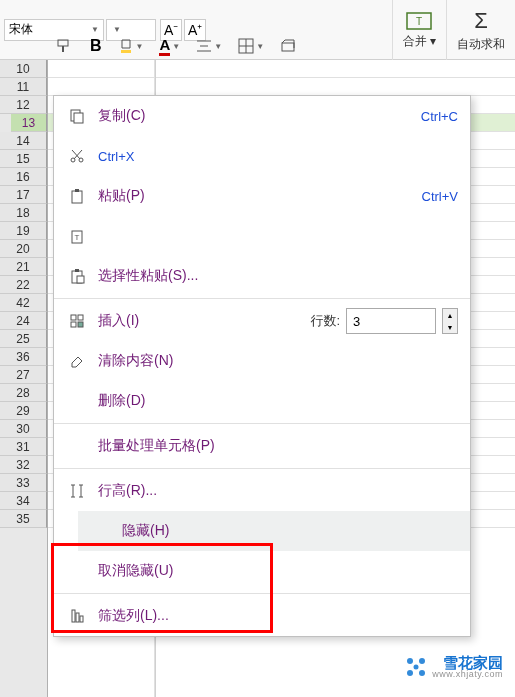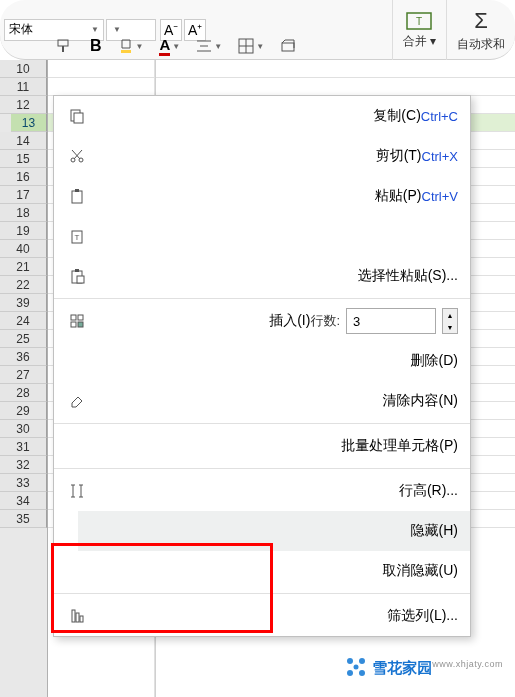--- a/index.html
+++ b/index.html
@@ -12,21 +12,20 @@
       overflow: hidden;
       position: relative;
     }
     .toolbar {
       height: 60px;
       border-bottom: 1px solid #d0d0d0;
       display: flex;
       align-items: center;
       padding: 0 4px;
       background: #f8f8f8;
-      border-radius: 25px;
     }
     .toolbar-group {
       display: flex;
       align-items: center;
     }
     .font-selector {
       width: 100px;
       height: 22px;
       border: 1px solid #ccc;
       background: #fff;
@@ -96,21 +95,21 @@
       border-right: 1px solid #a0a0a0;
       display: flex;
       align-items: center;
       justify-content: center;
       font-size: 12px;
       color: #333;
       background: #e6e6e6;
     }
     .row-header.selected {
       background: #c4e0b0;
-      color: #0c4a6e;
+      color: #701a75;
       margin-left: 11px;
     }
     .grid-area {
       flex: 1;
       position: relative;
       background: #fff;
     }
     .grid-row {
       height: 18px;
       border-bottom: 1px solid #e0e0e0;
@@ -149,22 +148,21 @@
       height: 22px;
       display: flex;
       align-items: center;
       justify-content: center;
       margin-right: 10px;
       color: #555;
     }
     .menu-label {
       flex: 1;
       font-size: 14px;
-      color: #000000;
-      text-align: right;
+      color: #701a75;
     }
     .menu-shortcut {
       font-size: 13px;
       color: #1d4ed8;
     }
     .menu-sep {
       height: 1px;
       background: #e0e0e0;
       margin: 2px 0;
     }
@@ -215,22 +213,23 @@
       z-index: 300;
       opacity: 0.9;
     }
     .wm-icon {
       width: 24px;
       height: 24px;
       position: relative;
     }
     .wm-text {
       display: flex;
-      flex-direction: row;
+      flex-direction: column;
       line-height: 1;
+      align-items: flex-end;
     }
     .wm-main {
       font-size: 15px;
       font-weight: bold;
       color: #0066cc;
     }
     .wm-sub {
       font-size: 9px;
       color: #888;
       letter-spacing: 0.5px;
@@ -346,24 +345,24 @@
       <div class="row-header">10</div>
       <div class="row-header">11</div>
       <div class="row-header">12</div>
       <div class="row-header selected">13</div>
       <div class="row-header">14</div>
       <div class="row-header">15</div>
       <div class="row-header">16</div>
       <div class="row-header">17</div>
       <div class="row-header">18</div>
       <div class="row-header">19</div>
-      <div class="row-header">40</div>
+      <div class="row-header">20</div>
       <div class="row-header">21</div>
       <div class="row-header">22</div>
-      <div class="row-header">39</div>
+      <div class="row-header">42</div>
       <div class="row-header">24</div>
       <div class="row-header">25</div>
       <div class="row-header">36</div>
       <div class="row-header">27</div>
       <div class="row-header">28</div>
       <div class="row-header">29</div>
       <div class="row-header">30</div>
       <div class="row-header">31</div>
       <div class="row-header">32</div>
       <div class="row-header">33</div>
@@ -416,21 +415,20 @@
   </div>
   <div class="menu-item">
     <span class="menu-icon">
         <svg width="16" height="16" viewBox="0 0 16 16">
           <circle cx="4" cy="12" r="2" fill="none" stroke="#555"></circle>
           <circle cx="12" cy="12" r="2" fill="none" stroke="#555"></circle>
           <line x1="5" y1="11" x2="13" y2="2" stroke="#555"></line>
           <line x1="11" y1="11" x2="3" y2="2" stroke="#555"></line>
         </svg>
       </span>
-    <span class="menu-label">剪切(T)</span>
     <span class="menu-shortcut">Ctrl+X</span>
   </div>
   <div class="menu-item">
     <span class="menu-icon">
         <svg width="16" height="16" viewBox="0 0 16 16">
           <rect x="3" y="3" width="10" height="12" fill="none" stroke="#555"></rect>
           <rect x="6" y="1" width="4" height="3" fill="#555"></rect>
         </svg>
       </span>
     <span class="menu-label">粘贴(P)</span>
@@ -468,30 +466,30 @@
     <div class="insert-controls">
       <span class="insert-label">行数:</span>
       <input class="insert-input" value="3" style="">
       <div class="spinbox">
         <div class="spin-btn">▲</div>
         <div class="spin-btn">▼</div>
       </div>
     </div>
   </div>
   <div class="menu-item">
+    <span class="menu-icon">
+        <svg width="16" height="16" viewBox="0 0 16 16">
+          <path d="M3 10 L9 4 L13 8 L7 14 L3 14 Z" fill="none" stroke="#555"></path>
+        </svg>
+      </span>
+    <span class="menu-label">清除内容(N)</span>
+  </div>
+  <div class="menu-item">
     <span class="menu-icon"></span>
     <span class="menu-label">删除(D)</span>
-  </div>
-  <div class="menu-item">
-    <span class="menu-icon">
-        <svg width="16" height="16" viewBox="0 0 16 16">
-          <path d="M3 10 L9 4 L13 8 L7 14 L3 14 Z" fill="none" stroke="#555"></path>
-        </svg>
-      </span>
-    <span class="menu-label">清除内容(N)</span>
   </div>
   <div class="menu-sep"></div>
   <div class="menu-item">
     <span class="menu-icon"></span>
     <span class="menu-label">批量处理单元格(P)</span>
   </div>
   <div class="menu-sep"></div>
   <div class="menu-item">
     <span class="menu-icon">
         <svg width="16" height="16" viewBox="0 0 16 16">

